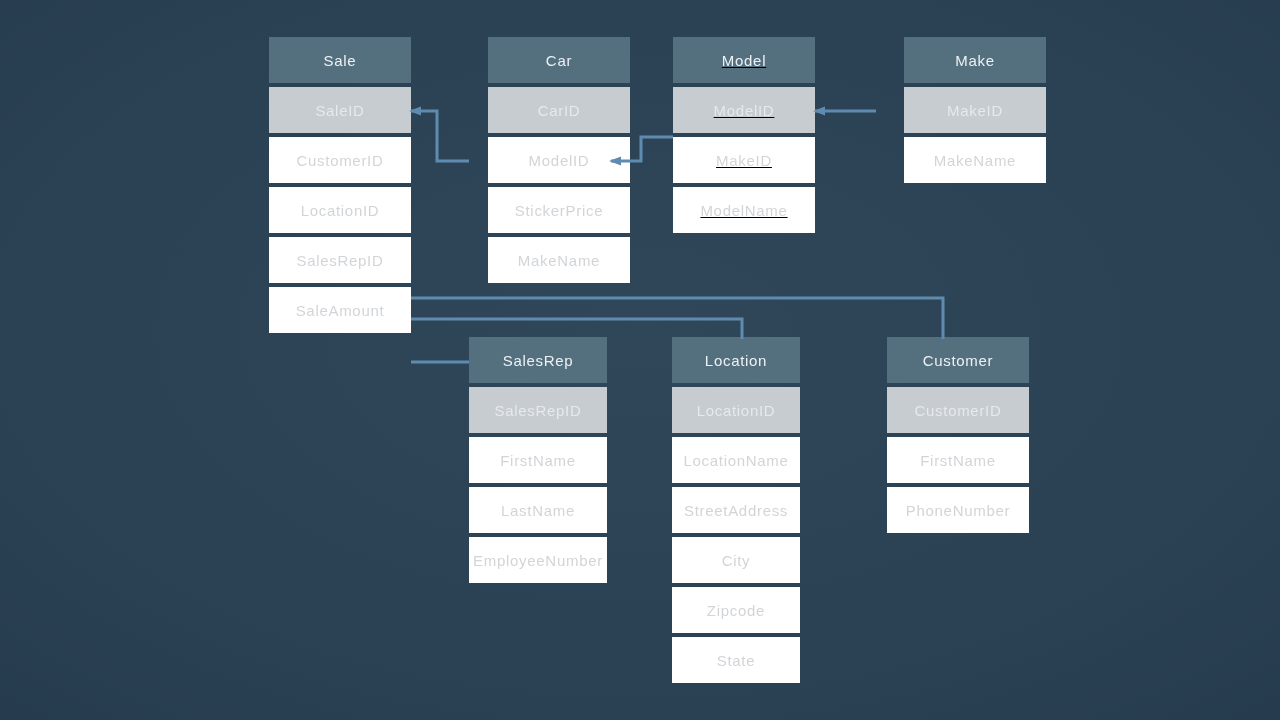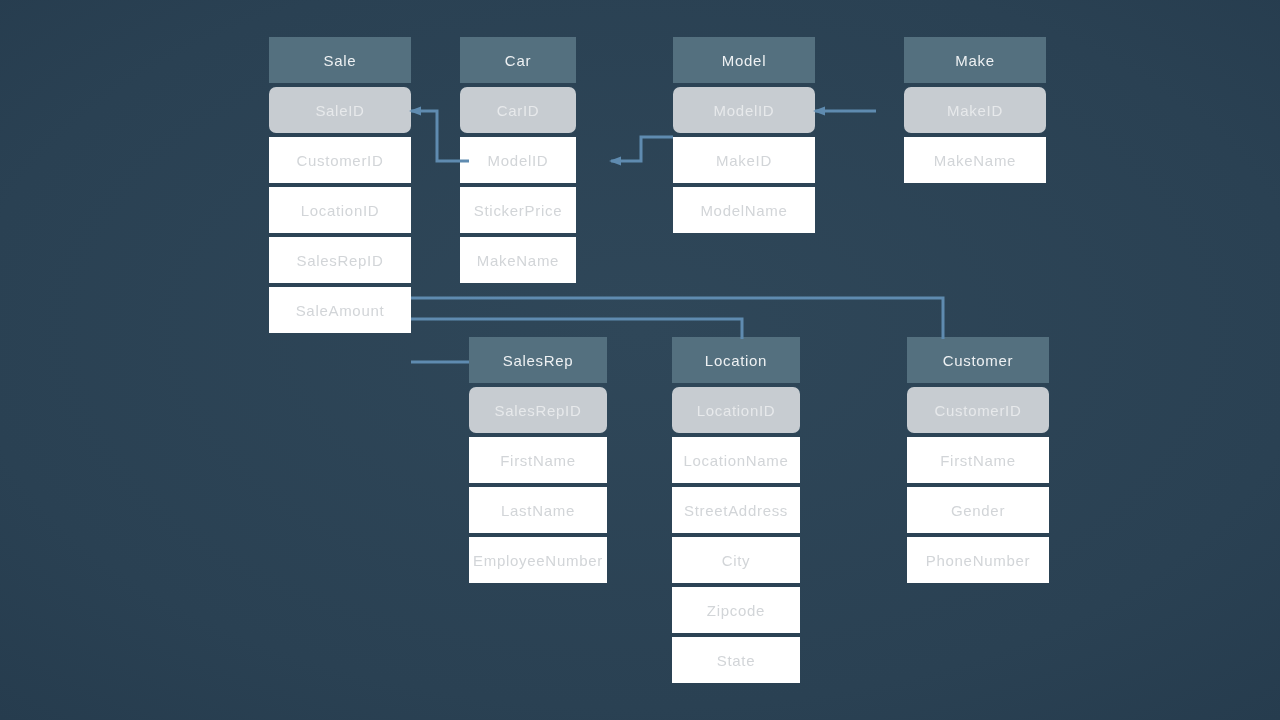--- a/index.html
+++ b/index.html
@@ -10,47 +10,47 @@
     text-align:center;
   }
   .table{position:absolute;}
   .row{
     height:46px;margin-bottom:4px;
     display:flex;align-items:center;justify-content:center;
     font-size:15px;letter-spacing:0.7px;white-space:nowrap;
     box-sizing:border-box;
   }
   .row.header{background:var(--header-bg);color:var(--header-text);}
-  .row.key{background:var(--key-bg);color:var(--key-text);border-radius:7px;}
+  .row.key{background:var(--key-bg);color:var(--key-text);}
   .row.field{background:var(--field-bg);color:var(--field-text);}
   svg.lines{position:absolute;left:0;top:0;width:1280px;height:720px;pointer-events:none;}
   svg.lines path{fill:none;stroke:var(--connector);stroke-width:3;}
   svg.lines polygon{fill:var(--connector);stroke:none;}
 </style>
 </head>
 <body>
 
 <div class="stage" id="stage" style="--header-bg: #54707f; --header-text: #eef1f3; --key-bg: #c7ccd1; --key-text: #e7e9eb; --field-bg: #ffffff; --field-text: #d2d5d8; --connector: #5f8bb0; background: radial-gradient(95% 95% at 50% 46%, rgb(47, 71, 89) 0%, rgb(42, 65, 83) 55%, rgb(34, 55, 73) 100%);">
   <div id="tables-layer">
       <div class="table" style="left: 269px; top: 37px; width: 142px;">
         <div class="row header">Sale</div>
         <div class="row key">SaleID</div>
         <div class="row field">CustomerID</div>
         <div class="row field">LocationID</div>
         <div class="row field">SalesRepID</div>
         <div class="row field">SaleAmount</div>
       </div>
-      <div class="table" style="left: 460px; top: 37px; width: 116px;">
+      <div class="table" style="left: 488px; top: 37px; width: 142px;">
         <div class="row header">Car</div>
         <div class="row key">CarID</div>
         <div class="row field">ModelID</div>
         <div class="row field">StickerPrice</div>
         <div class="row field">MakeName</div>
       </div>
-      <div class="table" style="left: 673px; top: 37px; width: 142px;">
+      <div class="table" style="left: 673px; top: 37px; width: 142px; text-decoration: underline;">
         <div class="row header">Model</div>
         <div class="row key">ModelID</div>
         <div class="row field">MakeID</div>
         <div class="row field">ModelName</div>
       </div>
       <div class="table" style="left: 876px; top: 37px; width: 142px; padding-left: 28px;">
         <div class="row header">Make</div>
         <div class="row key">MakeID</div>
         <div class="row field">MakeName</div>
       </div>
@@ -63,25 +63,24 @@
       </div>
       <div class="table" style="left: 672px; top: 337px; width: 128px;">
         <div class="row header">Location</div>
         <div class="row key">LocationID</div>
         <div class="row field">LocationName</div>
         <div class="row field">StreetAddress</div>
         <div class="row field">City</div>
         <div class="row field">Zipcode</div>
         <div class="row field">State</div>
       </div>
-      <div class="table" style="left: 907px; top: 337px; width: 142px;">
+      <div class="table" style="left: 887px; top: 337px; width: 142px;">
         <div class="row header">Customer</div>
         <div class="row key">CustomerID</div>
         <div class="row field">FirstName</div>
-        <div class="row field">Gender</div>
         <div class="row field">PhoneNumber</div>
       </div>
     </div>
   <svg class="lines" id="connector-svg">
       <path d="M 411 111 H 437 V 161 H 469"></path>
       <path d="M 611 161 H 641 V 137 H 673"></path>
       <path d="M 815 111 H 876"></path>
       <path d="M 411 298 H 943 V 339"></path>
       <path d="M 411 319 H 742 V 339"></path>
       <path d="M 411 362 H 469"></path>

